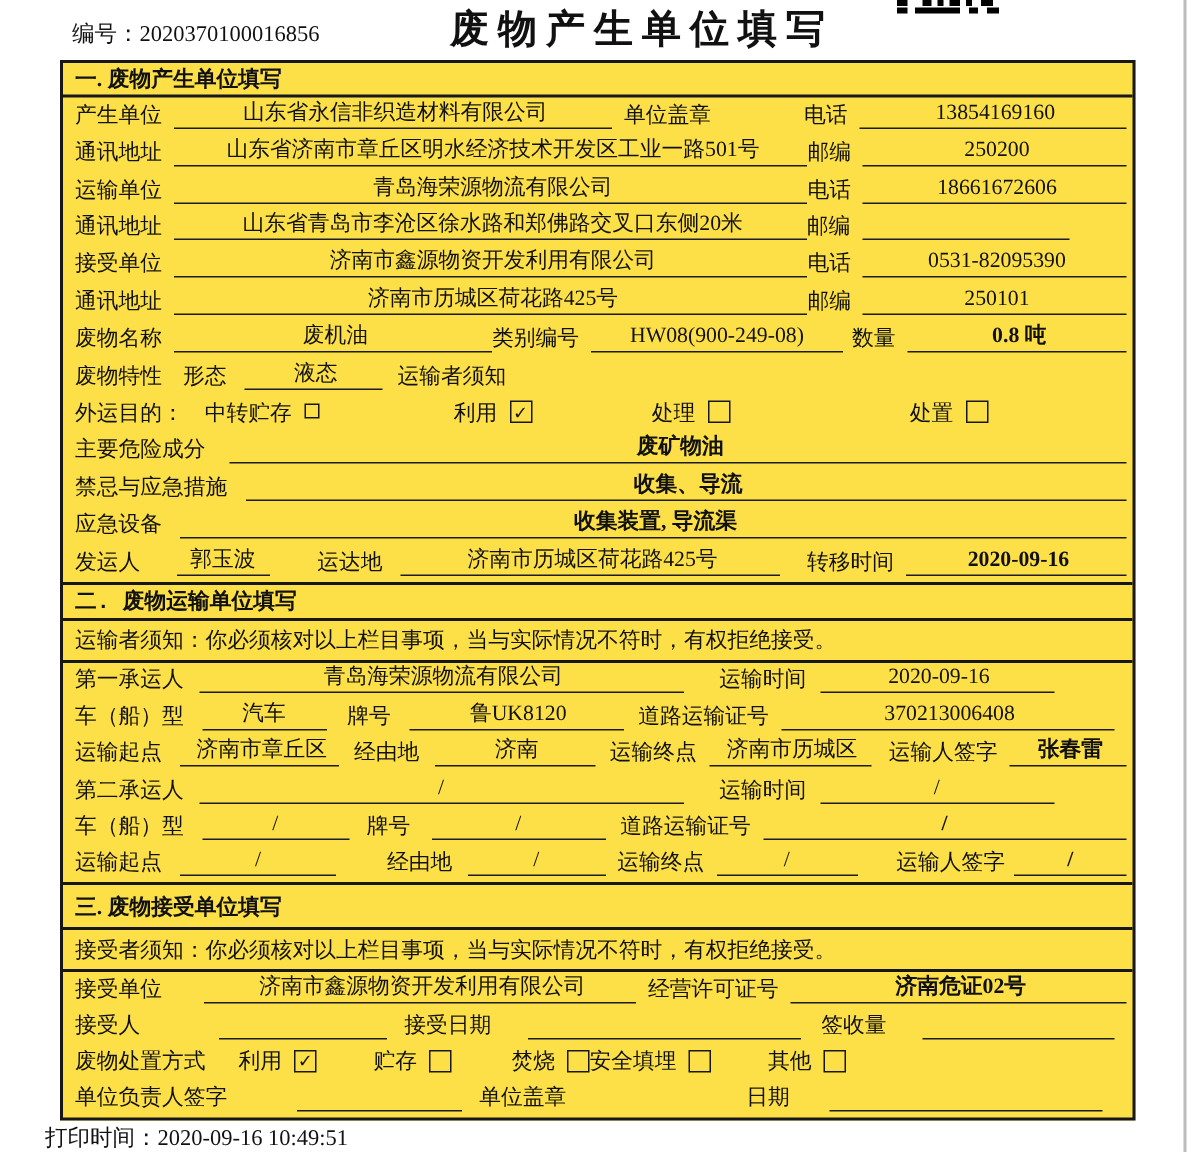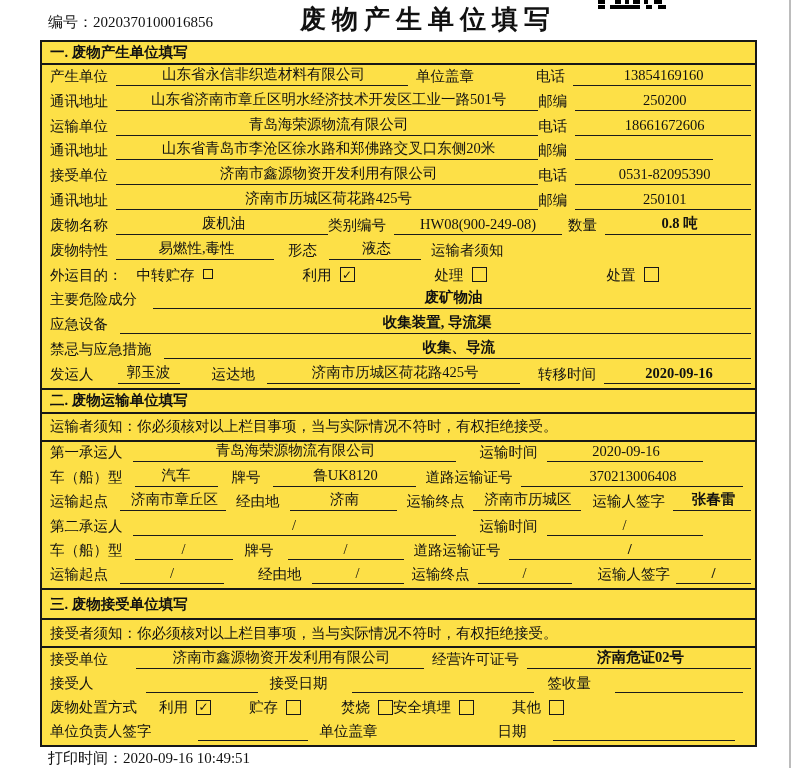--- a/index.html
+++ b/index.html
@@ -6,38 +6,38 @@
   .page{position:relative;width:796px;height:768px;background:#ffffff;overflow:hidden;
         font-family:"Liberation Serif","DejaVu Serif",serif;font-size:14.5px;color:#111;}
   .serial{position:absolute;left:48px;top:13px;font-size:15px;white-space:nowrap;}
   .doc-title{position:absolute;left:60px;right:0;top:2px;text-align:center;
              font-size:26px;font-weight:bold;letter-spacing:6px;white-space:nowrap;}
   .qr{position:absolute;left:598px;top:0;}
   .edge{position:absolute;left:789px;top:0;width:2px;height:768px;background:#bcbcbc;}
   .form{position:absolute;left:40px;top:40px;width:717px;border:2px solid #171717;box-sizing:border-box;background:#fde047;}
   .sec-h{font-weight:bold;display:flex;align-items:center;padding:0 8px;border-bottom:2px solid #171717;box-sizing:border-box;}
   .h1{height:23px;}
-  .h2{height:26px;border-top:2px solid #171717;}
+  .h2{height:26px;border-top:2px solid #171717;font-family:Liberation Mono, monospace;}
   .h3{height:32px;border-top:2px solid #171717;}
   .notice{height:28px;display:flex;align-items:center;padding:0 8px;border-bottom:2px solid #171717;box-sizing:border-box;}
   .row{display:flex;align-items:flex-end;padding:0 4px 4px 8px;box-sizing:border-box;}
   .s1 .row{height:24.85px;}
   .s2 .row{height:24.4px;}
   .s3 .row{height:24.25px;}
   .lbl{white-space:nowrap;}
   .u{border-bottom:1.4px solid #1b1b1b;white-space:nowrap;padding:0 3px 1px 6px;overflow:hidden;box-sizing:border-box;text-align:center;}
   .tc{text-align:center;padding-left:3px;}
   .fill{flex:1;font-weight:bold;}
   .sp{flex:1;}
   .opt{display:flex;align-items:center;}
   .cb{width:13px;height:13px;border:1.5px solid #171717;box-sizing:content-box;display:inline-flex;
       align-items:center;justify-content:center;font-size:12px;font-weight:bold;line-height:1;
       margin:0 0 1px 8px;font-family:"DejaVu Sans",sans-serif;}
   .cb-sm{width:8px;height:8px;margin-bottom:2px;}
-  .footer{position:absolute;left:48px;top:749px;font-size:15px;white-space:nowrap;}
+  .footer{position:absolute;left:30px;top:749px;font-size:15px;white-space:nowrap;}
 </style>
 </head>
 <body>
 
 <div class="page">
 
   <div class="serial"><span>编号：</span><span>2020370100016856</span></div>
 
   <div class="doc-title">废物产生单位填写</div>
 
@@ -114,21 +114,20 @@
         <span class="lbl">废物名称</span>
         <span class="u" style="width:212px;margin-left:8px">废机油</span>
         <span class="lbl">类别编号</span>
         <span class="u tc" style="width:168px;margin-left:8px">HW08(900-249-08)</span>
         <span class="lbl" style="margin-left:6px">数量</span>
         <span class="u fill" style="margin-left:8px">0.8 吨</span>
       </div>
 
       <div class="row">
         <span class="lbl">废物特性</span>
-        <span class="u" style="width:158px;margin-left:8px">易燃性,毒性</span>
         <span class="lbl" style="margin-left:14px">形态</span>
         <span class="u" style="width:92px;margin-left:12px">液态</span>
         <span class="lbl" style="margin-left:10px">运输者须知</span>
       </div>
 
       <div class="row">
         <span class="lbl">外运目的：</span>
         <span class="opt" style="margin-left:14px">
           <span class="lbl">中转贮存</span>
           <span class="cb cb-sm"></span>
@@ -146,27 +145,27 @@
           <span class="cb"></span>
         </span>
       </div>
 
       <div class="row">
         <span class="lbl">主要危险成分</span>
         <span class="u fill" style="margin-left:16px">废矿物油</span>
       </div>
 
       <div class="row">
+        <span class="lbl">禁忌与应急措施</span>
+        <span class="u fill" style="margin-left:12px">收集、导流</span>
+      </div>
+
+      <div class="row">
         <span class="lbl">应急设备</span>
         <span class="u fill" style="margin-left:12px">收集装置, 导流渠</span>
-      </div>
-
-      <div class="row">
-        <span class="lbl">禁忌与应急措施</span>
-        <span class="u fill" style="margin-left:12px">收集、导流</span>
       </div>
 
       <div class="row">
         <span class="lbl">发运人</span>
         <span class="u tc" style="width:62px;margin-left:24px">郭玉波</span>
         <span class="lbl" style="margin-left:32px">运达地</span>
         <span class="u" style="width:253px;margin-left:12px">济南市历城区荷花路425号</span>
         <span class="lbl" style="margin-left:18px">转移时间</span>
         <span class="u fill" style="margin-left:8px">2020-09-16</span>
       </div>

